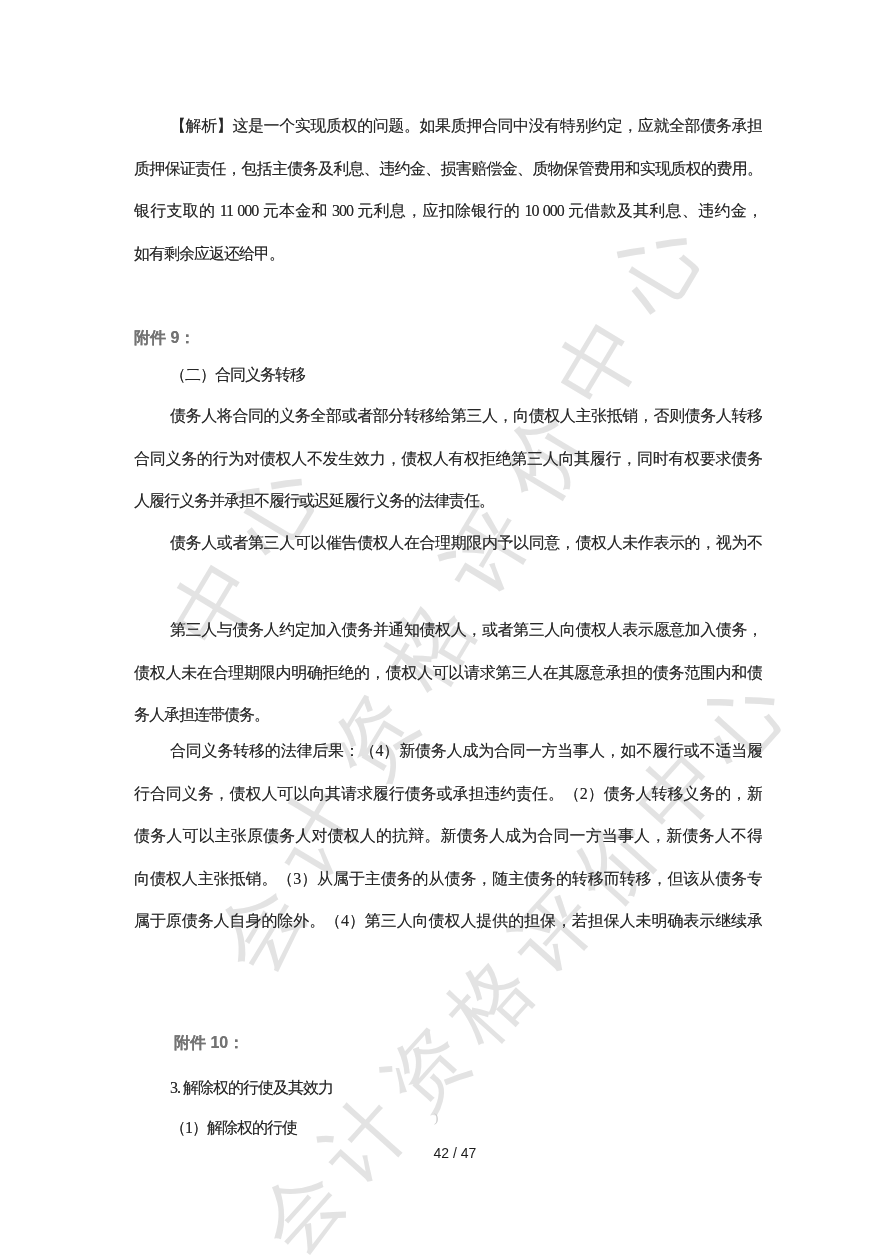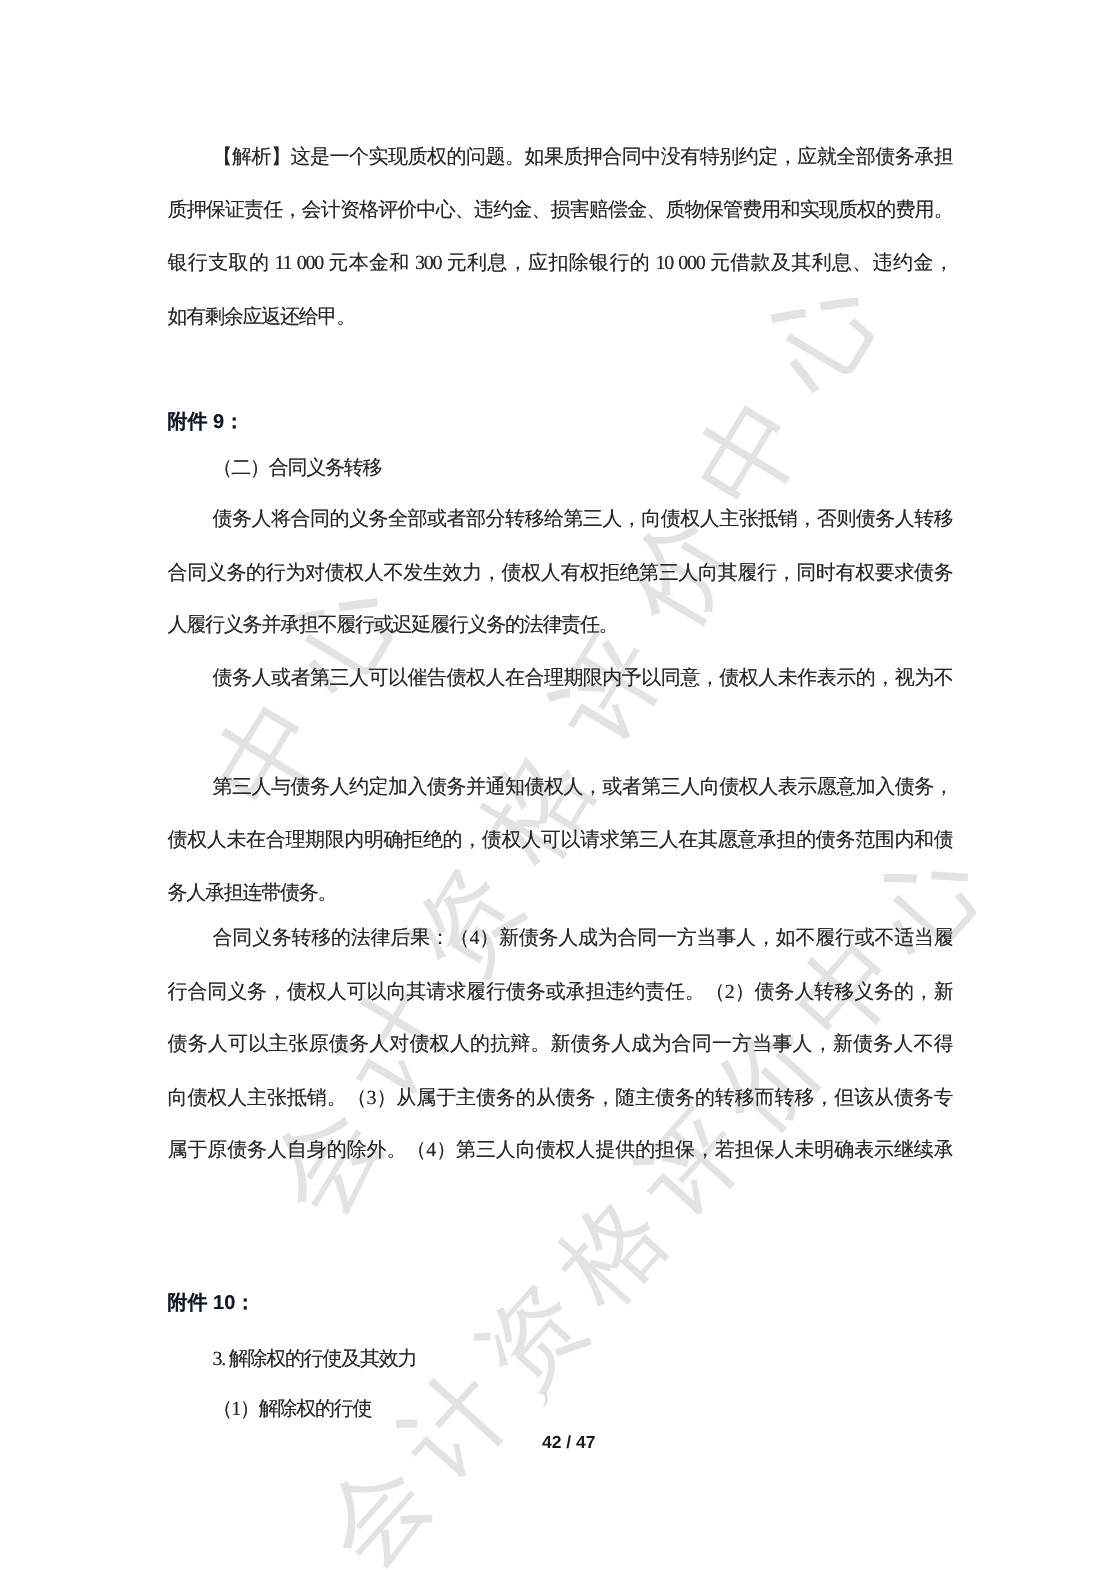--- a/index.html
+++ b/index.html
@@ -41,39 +41,39 @@
     text-align:justify;
     text-align-last:justify;
     text-justify:inter-character;
   }
   .line.indent{padding-left:36px;}
   .heading .line{
     font-family:"Liberation Sans","DejaVu Sans",sans-serif;
     font-weight:700;
     font-size:16px;
     letter-spacing:0;
-    color:#0f172a;
+    color:#737373;
   }
   [data-para="p1"]{top:105px;}
   [data-para="h9"]{top:317px;}
   [data-para="p2"]{top:354px;}
   [data-para="p3"]{top:395px;}
   [data-para="p4"]{top:522px;}
   [data-para="p5"]{top:609px;}
   [data-para="p6"]{top:730px;}
-  [data-para="h10"]{top:1022px;}
+  [data-para="h10"]{top:1022px;margin-left:40px;}
   [data-para="p7"]{top:1067px;}
   [data-para="p8"]{top:1107px;}
   
   .footer{
     position:absolute;
     left:22px;top:1145px;width:866px;
     text-align:center;
     font-family:"Liberation Sans","DejaVu Sans",sans-serif;
-    font-weight:700;
+    font-weight:400;
     font-size:14px;
     color:#1c1c1c;
     z-index:1;
   }
   
   .artifact{
     position:absolute;
     left:434px;top:1110px;
     font-size:13px;
     color:#c9c9c9;
@@ -84,21 +84,21 @@
 <body>
 
 <div class="page">
 
   <div class="wm wm2">中心</div>
   <div class="wm wm1">会计资格评价中心</div>
   <div class="wm wm3">会计资格评价中心</div>
 
   <div class="para" data-para="p1">
       <div class="line indent just">【解析】这是一个实现质权的问题。如果质押合同中没有特别约定，应就全部债务承担</div>
-      <div class="line just">质押保证责任，会计资格评价中心、违约金、损害赔偿金、质物保管费用和实现质权的费用。</div>
+      <div class="line just">质押保证责任，包括主债务及利息、违约金、损害赔偿金、质物保管费用和实现质权的费用。</div>
       <div class="line just">银行支取的 11 000 元本金和 300 元利息，应扣除银行的 10 000 元借款及其利息、违约金，</div>
       <div class="line">如有剩余应返还给甲。</div>
     </div>
   <div class="para heading" data-para="h9">
       <div class="line">附件 9：</div>
     </div>
   <div class="para" data-para="p2">
       <div class="line indent">（二）合同义务转移</div>
     </div>
   <div class="para" data-para="p3">

